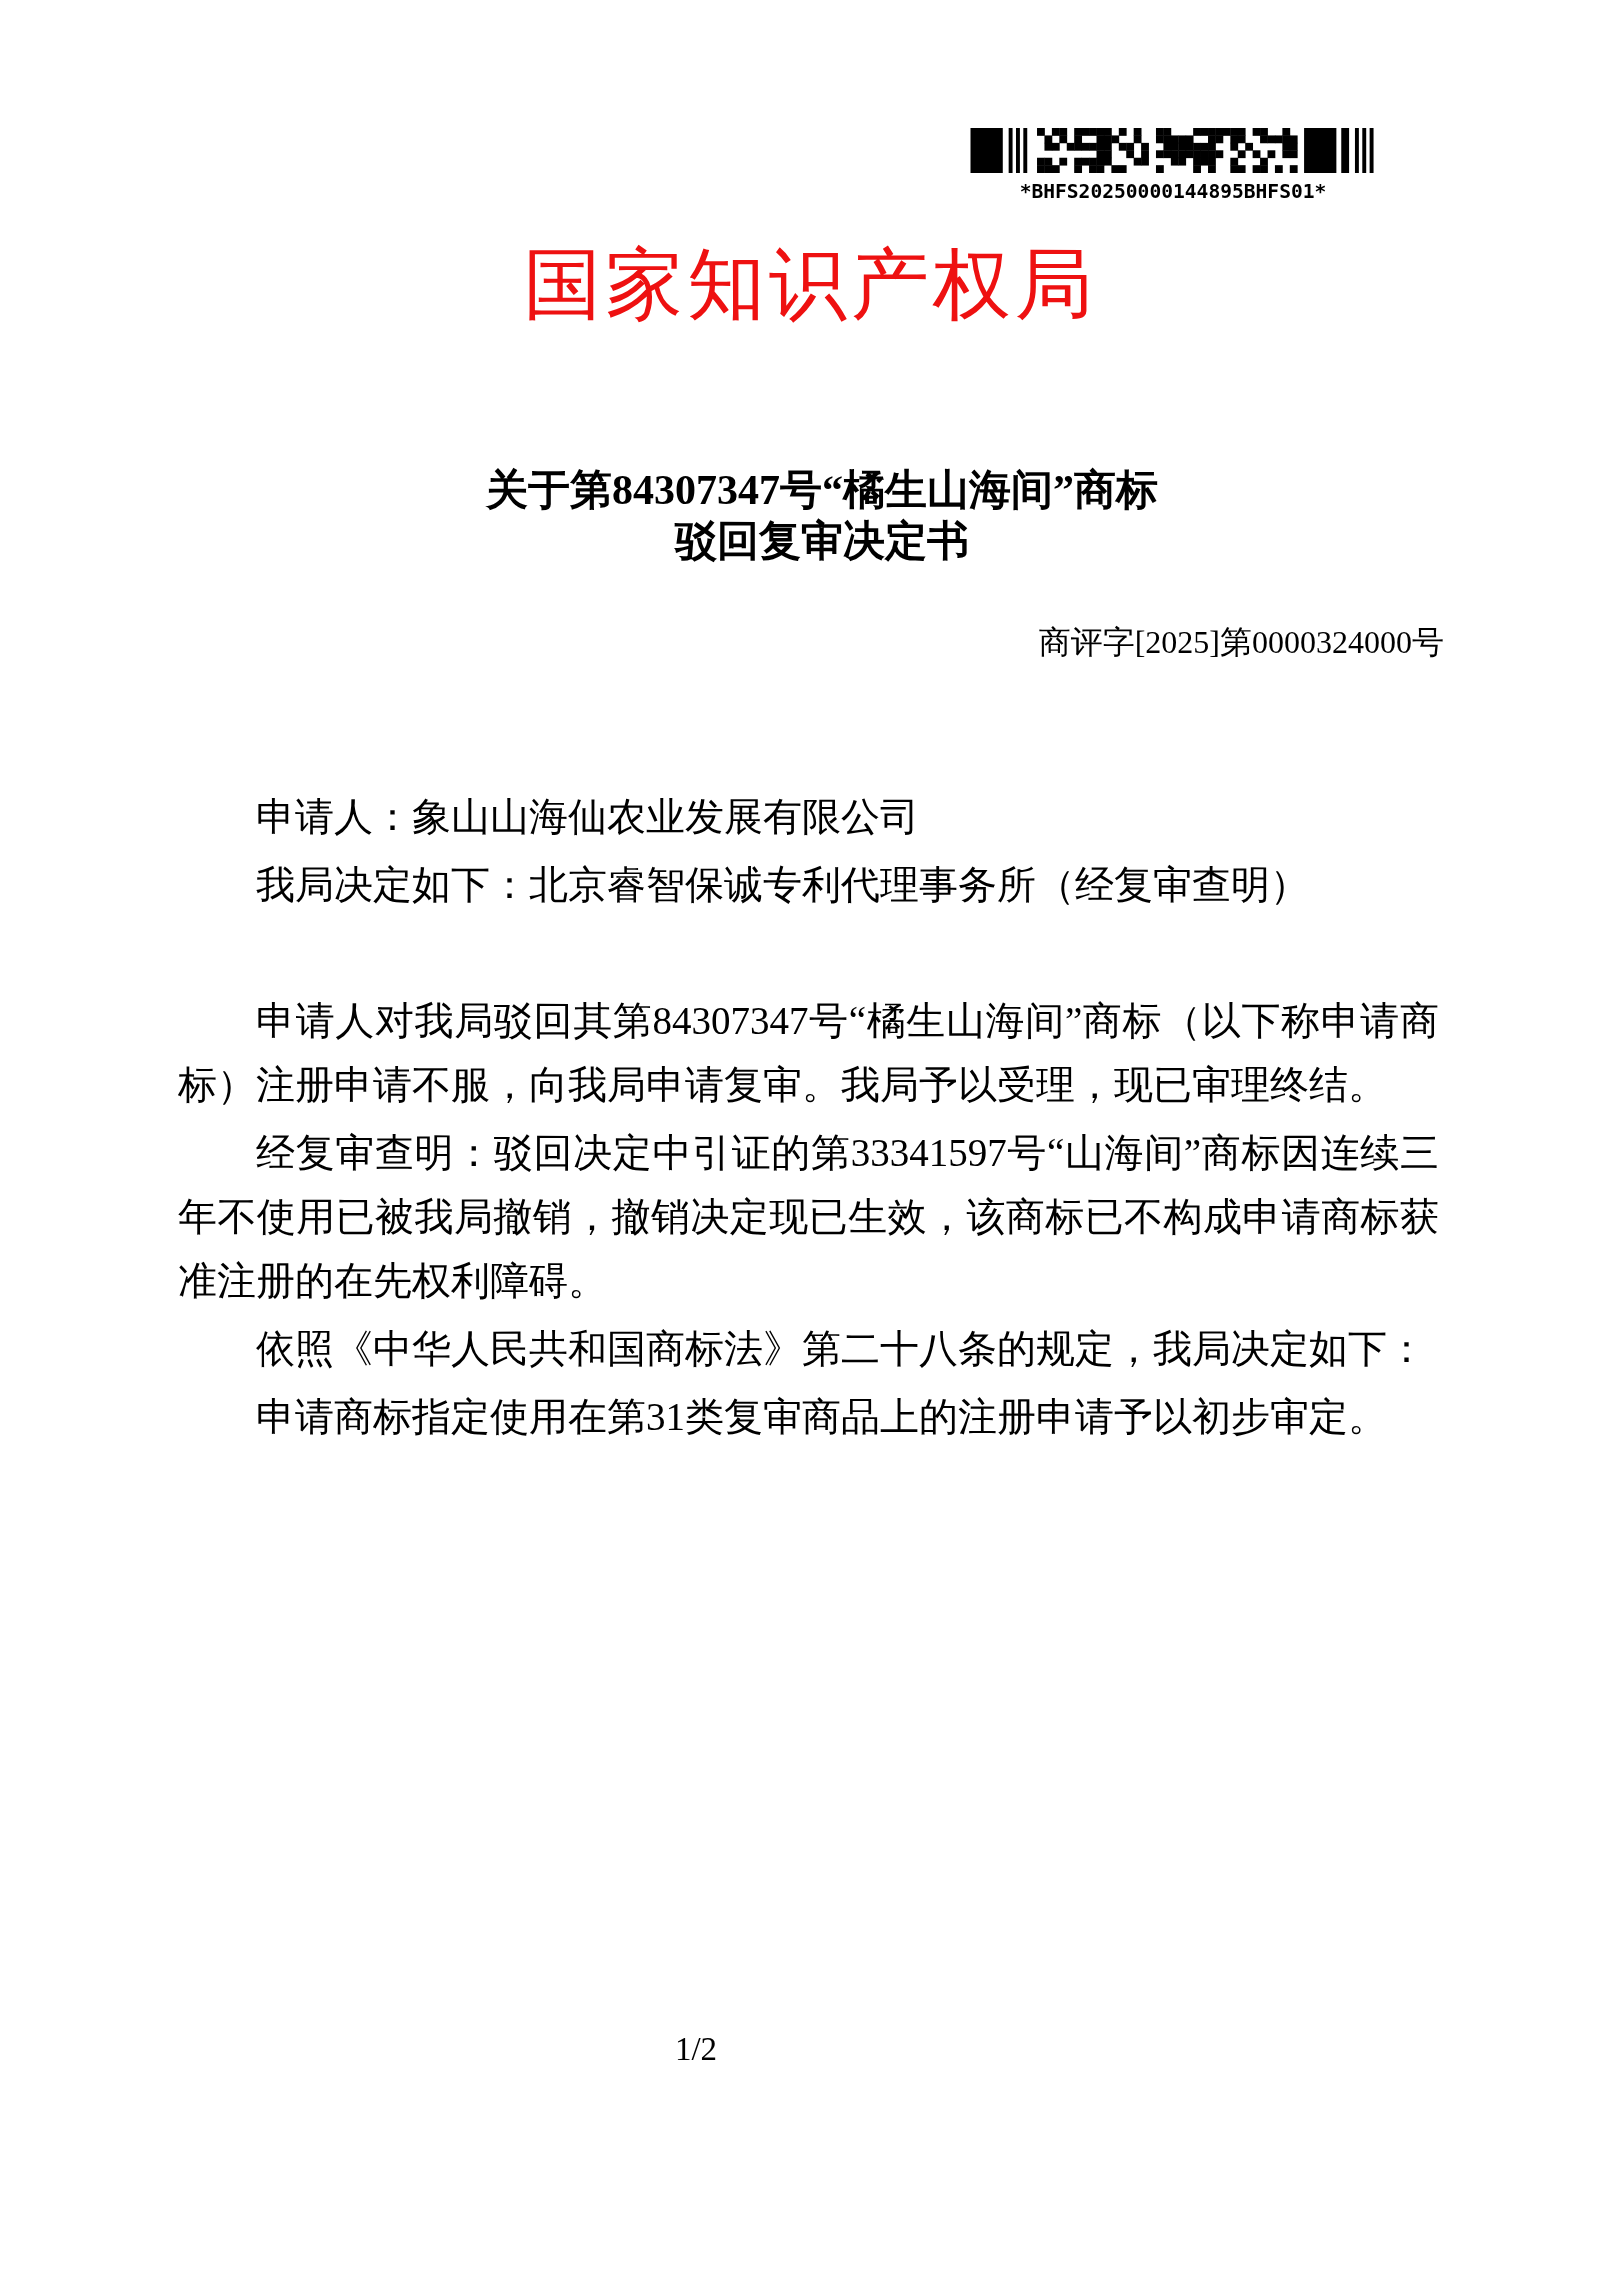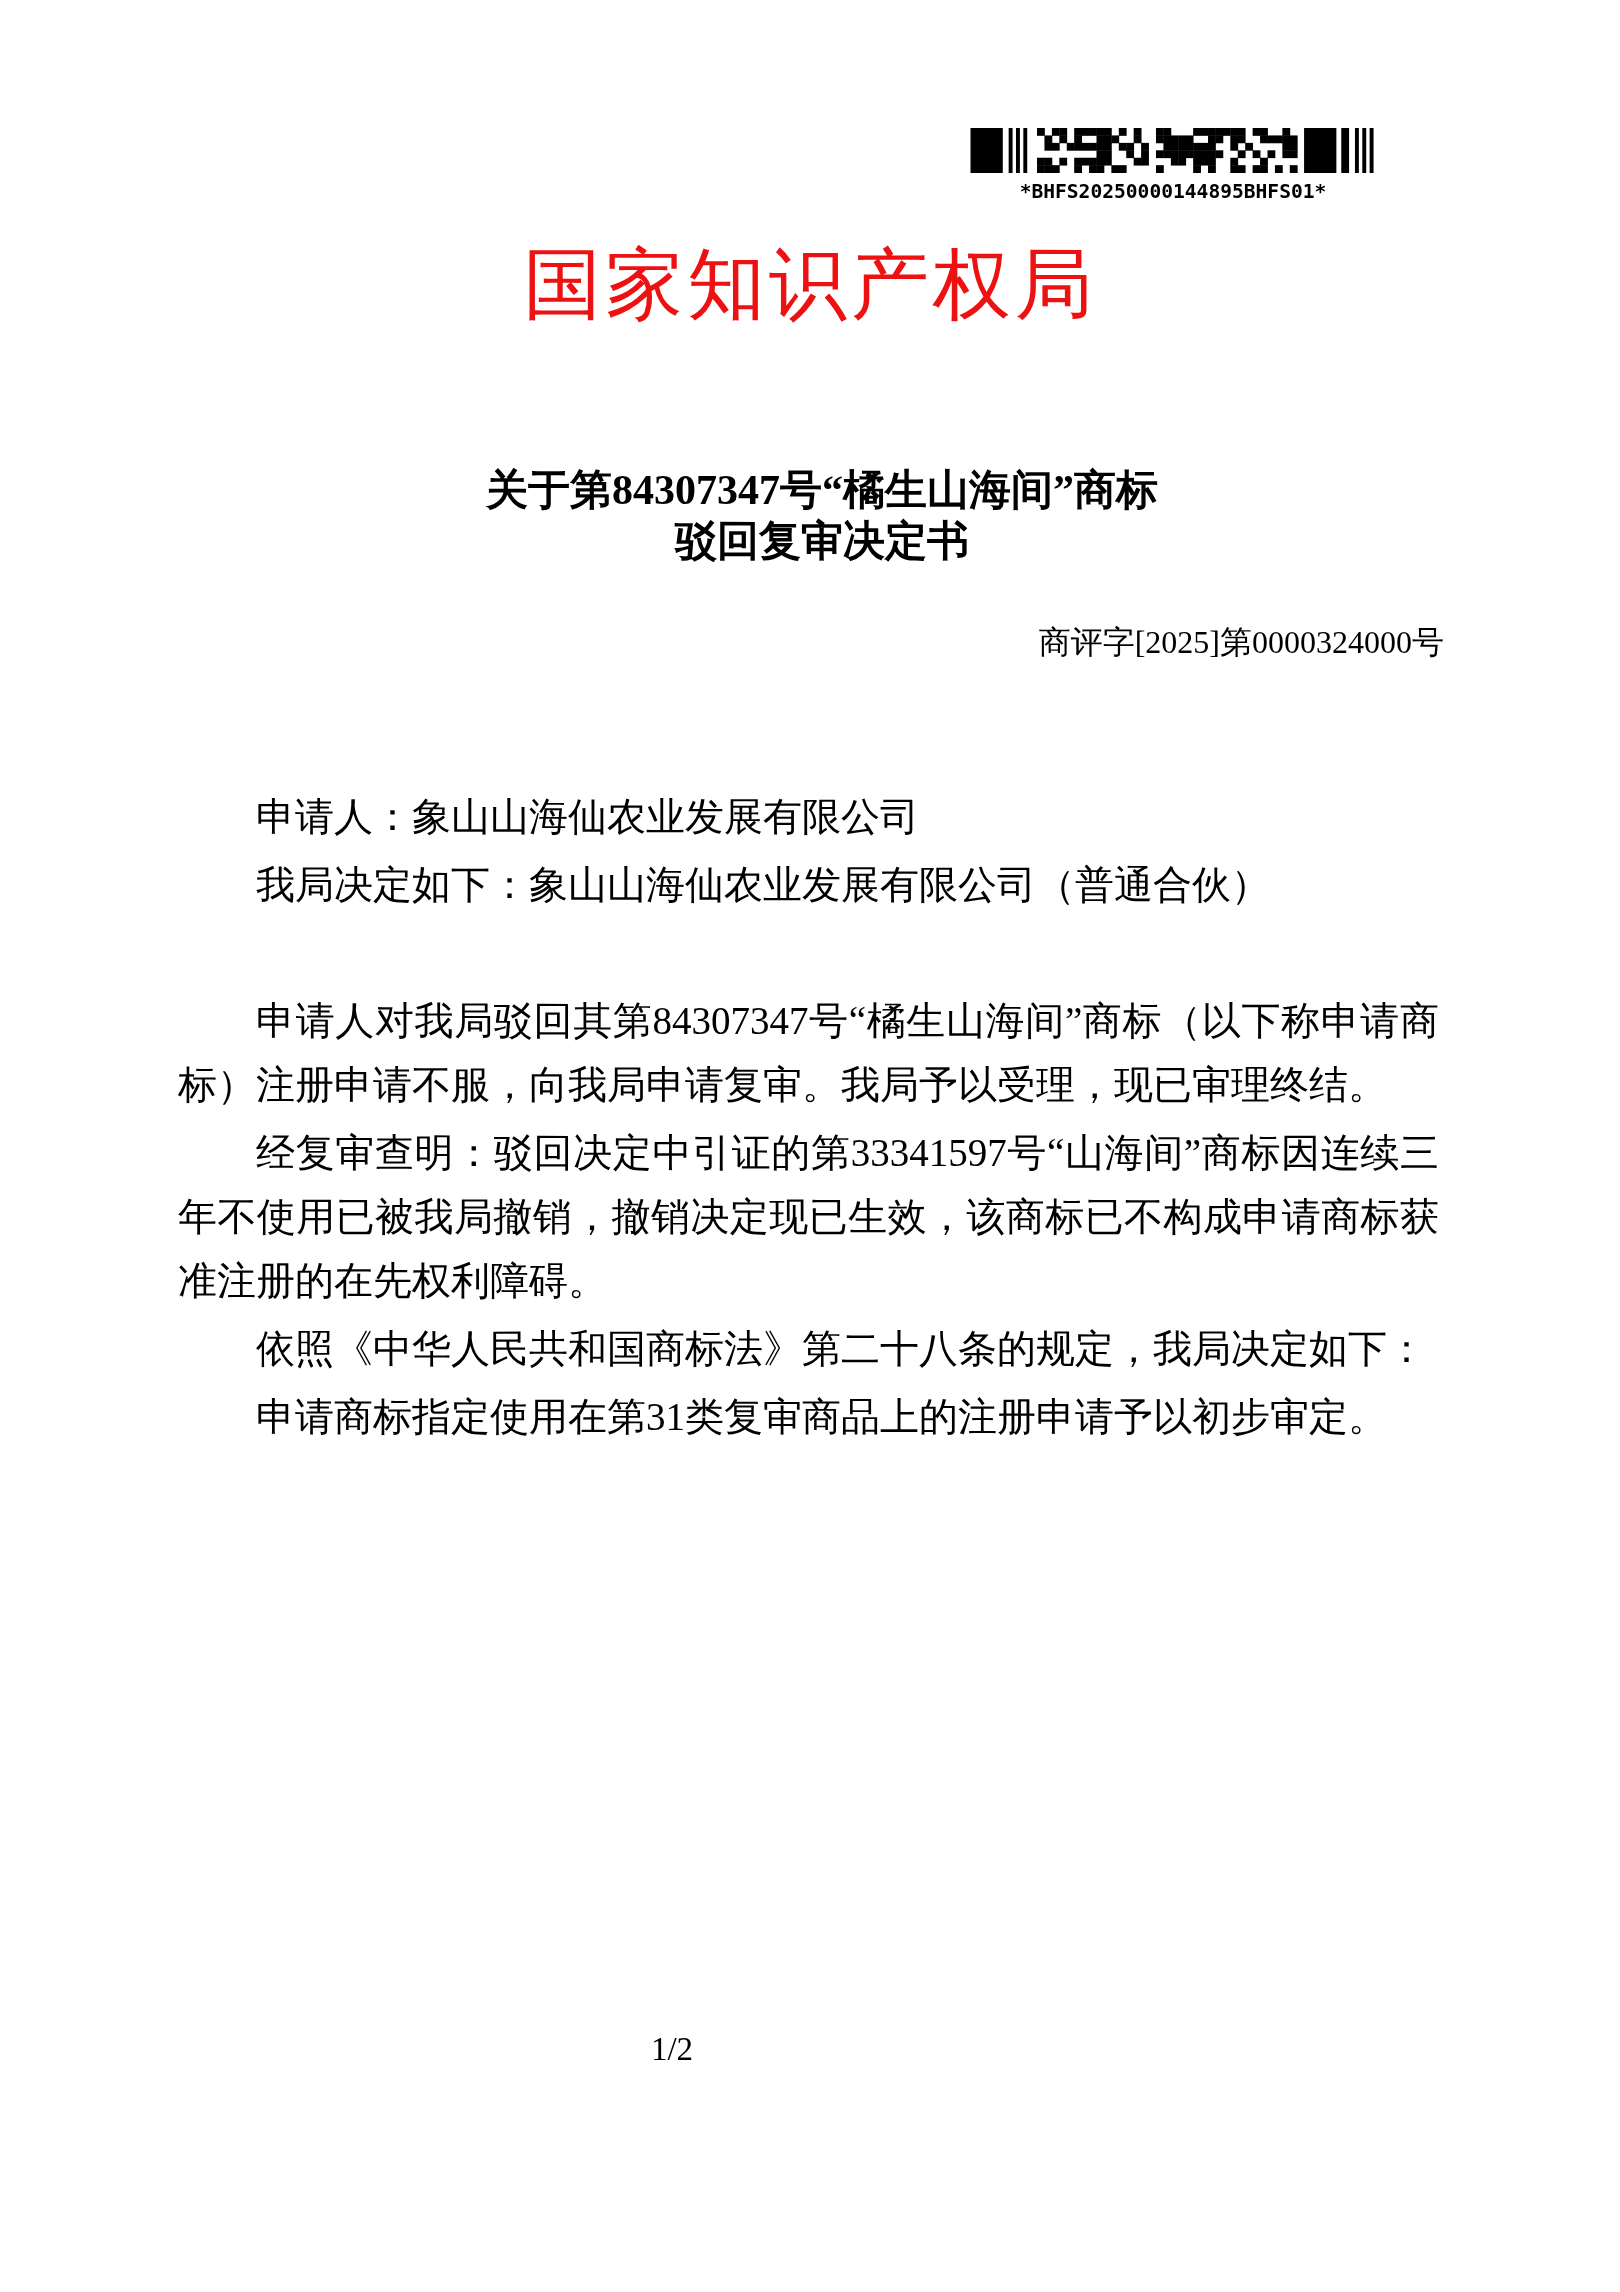--- a/index.html
+++ b/index.html
@@ -65,20 +65,21 @@
     text-align: justify;
   }
   .content p { margin: 4px; text-indent: 2em; }
   .content .spacer { height: 64px; }
 
   .page-number {
     position: absolute;
     top: 2031px; left: 0; width: 1344px;
     text-align: center;
     font-size: 33px;
+    padding-left: 24px;
   }
 </style>
 </head>
 <body>
 
 <div class="barcode-wrap">
   <svg id="barcode-svg" class="barcode-svg" viewBox="0 0 414 46">
       <rect x="0" y="0" width="33" height="46"></rect>
       <rect x="39" y="0" width="4" height="46"></rect>
       <rect x="46.5" y="0" width="4" height="46"></rect>
@@ -213,21 +214,21 @@
 
 <div class="doc-title">
   <div>关于第84307347号“橘生山海间”商标</div>
   <div>驳回复审决定书</div>
 </div>
 
 <div class="doc-number">商评字[2025]第0000324000号</div>
 
 <div class="content">
   <p><span>申请人：</span><span>象山山海仙农业发展有限公司</span></p>
-  <p><span>我局决定如下：</span><span>象山山海仙农业发展有限公司（普通合伙）</span></p>
+  <p><span>我局决定如下：</span><span>北京睿智保诚专利代理事务所（经复审查明）</span></p>
   <div class="spacer"></div>
   <p>申请人对我局驳回其第84307347号“橘生山海间”商标（以下称申请商标）注册申请不服，向我局申请复审。我局予以受理，现已审理终结。</p>
   <p>经复审查明：驳回决定中引证的第33341597号“山海间”商标因连续三年不使用已被我局撤销，撤销决定现已生效，该商标已不构成申请商标获准注册的在先权利障碍。</p>
   <p>依照《中华人民共和国商标法》第二十八条的规定，我局决定如下：</p>
   <p>申请商标指定使用在第31类复审商品上的注册申请予以初步审定。</p>
 </div>
 
 <div class="page-number">1/2</div>
 
 

